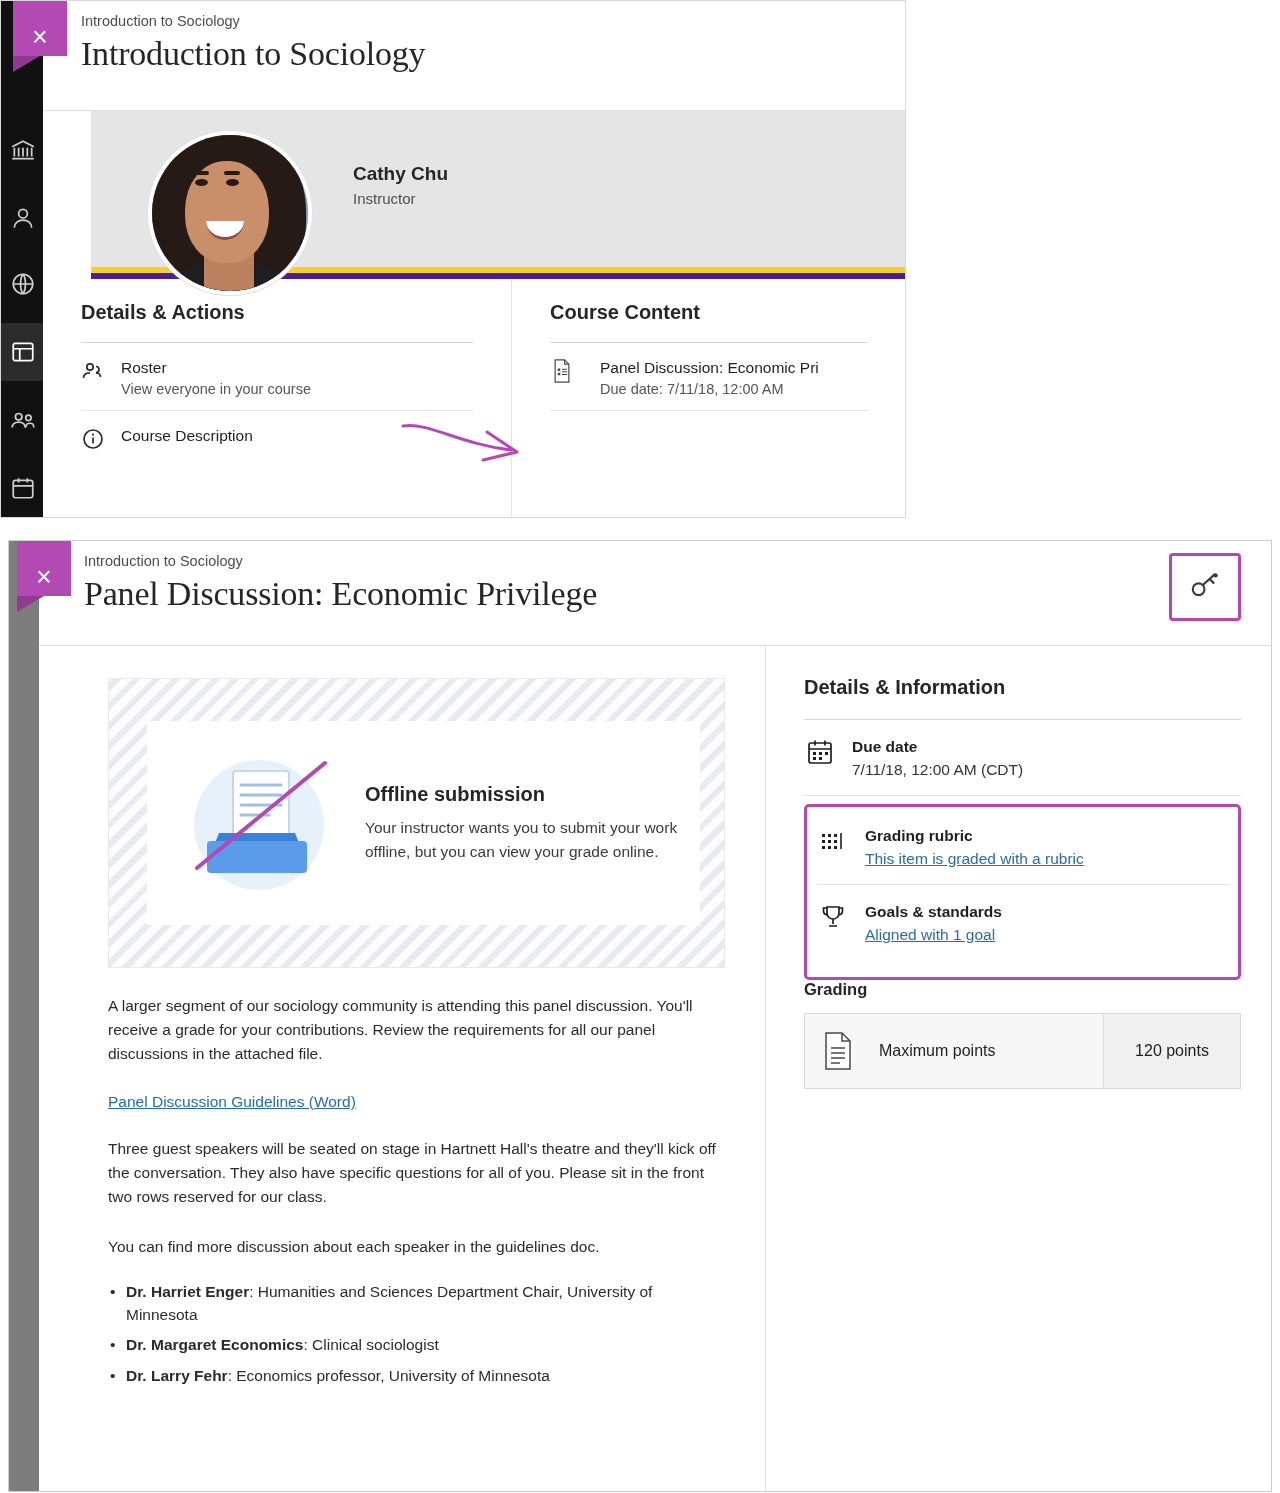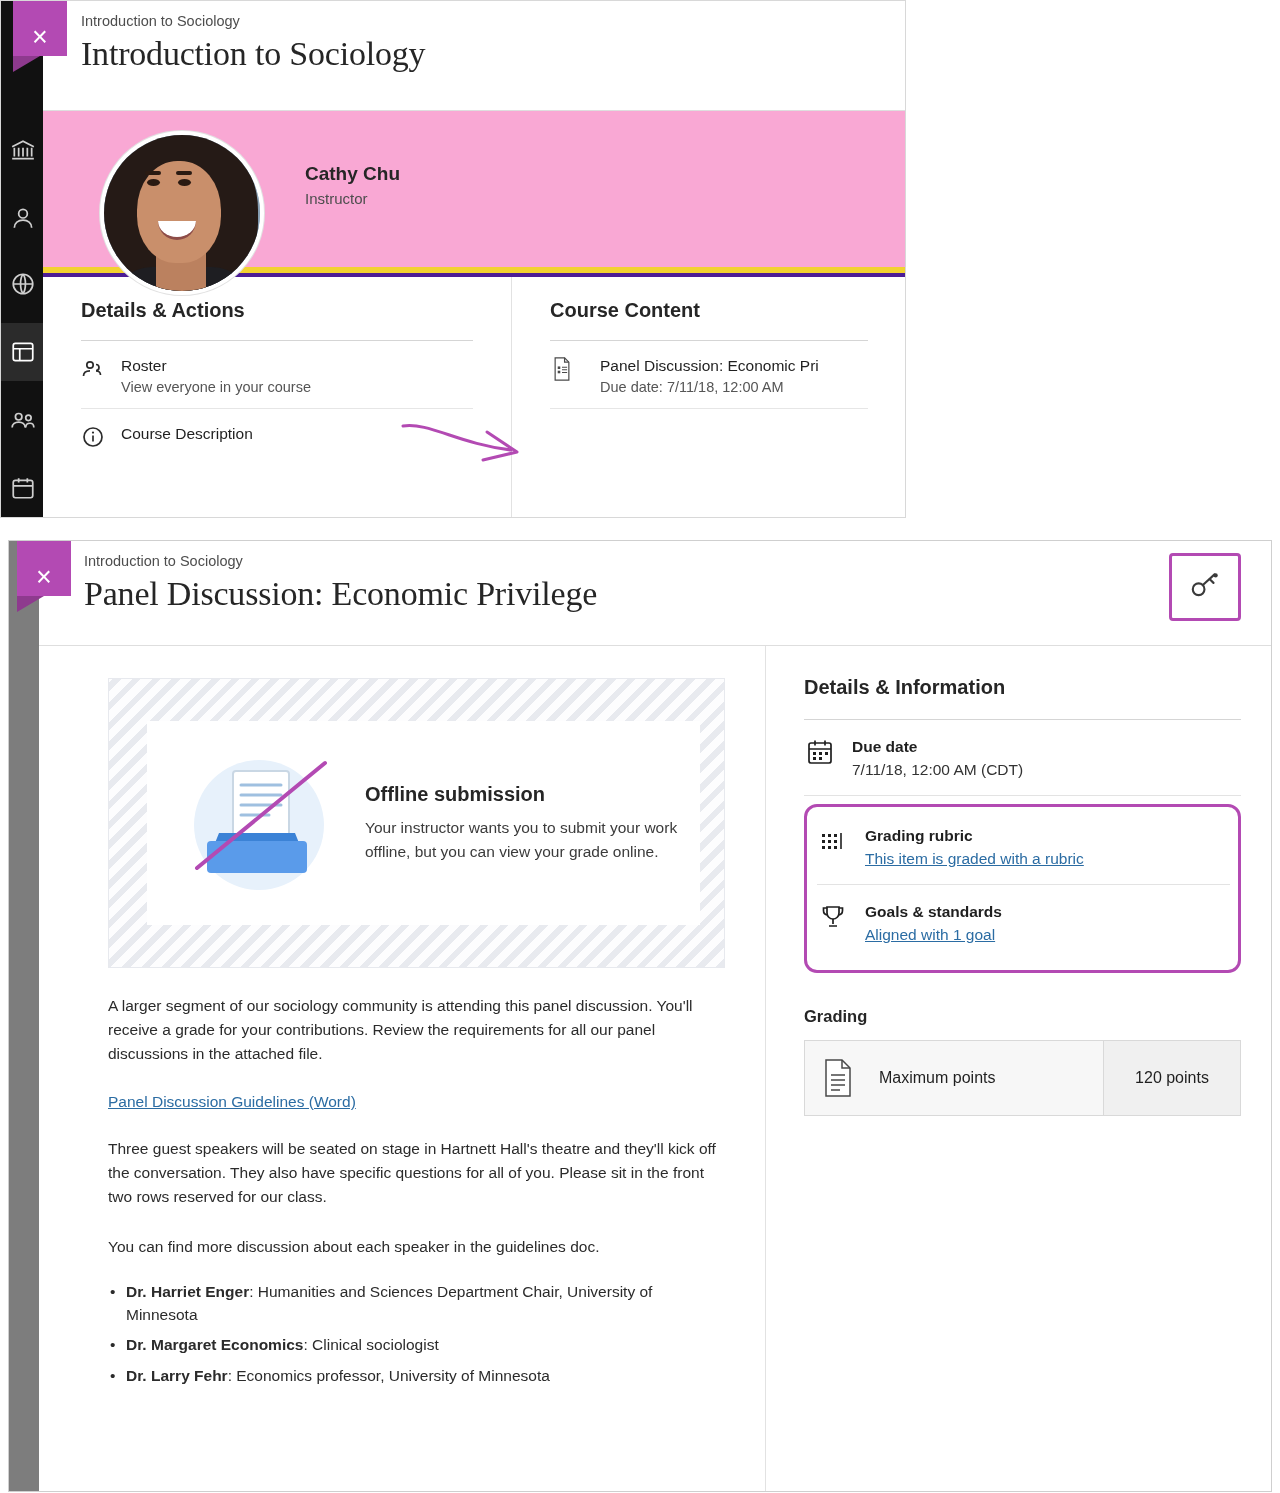--- a/index.html
+++ b/index.html
@@ -98,22 +98,23 @@
     font-family: "Liberation Serif", serif;
     font-size: 34px;
     color: #262626;
     margin-top: 6px;
     letter-spacing: -0.2px;
   }
 
   #instructor-band {
     position: relative;
     height: 162px;
-    background: #f9a8d4;
-    border-bottom: 4px solid #4c1d95;
+    background: #e5e5e5;
+    border-bottom: 6px solid #4c1d95;
+    margin-left: 48px;
   }
   #yellow-line {
     position: absolute;
     left: 0; right: 0;
     top: 156px;
     height: 6px;
     background: #f2d230;
   }
   #avatar {
     position: absolute;
@@ -425,31 +426,30 @@
     font-size: 15.5px;
     color: #2b6ca3;
     text-decoration: underline;
     margin-top: 5px;
     display: inline-block;
     cursor: pointer;
   }
   #highlight-box {
     position: relative;
     border: 3px solid #b34ab3;
-    border-radius: 13px;
+    border-radius: 5px;
     margin-top: 8px;
-    padding: 2px 8px 10px 10px;
+    padding: 2px 8px 17px 10px;
   }
   #highlight-box .info-row:last-child { border-bottom: none; }
 
   #grading-head {
     font-size: 16.5px;
     font-weight: bold;
     color: #262626;
-    margin-top: 34px;
   }
   #grading-card {
     display: flex;
     margin-top: 14px;
     border: 1px solid #d9d9d9;
   }
   #grading-left {
     flex: 1;
     background: #f7f7f7;
     display: flex;

